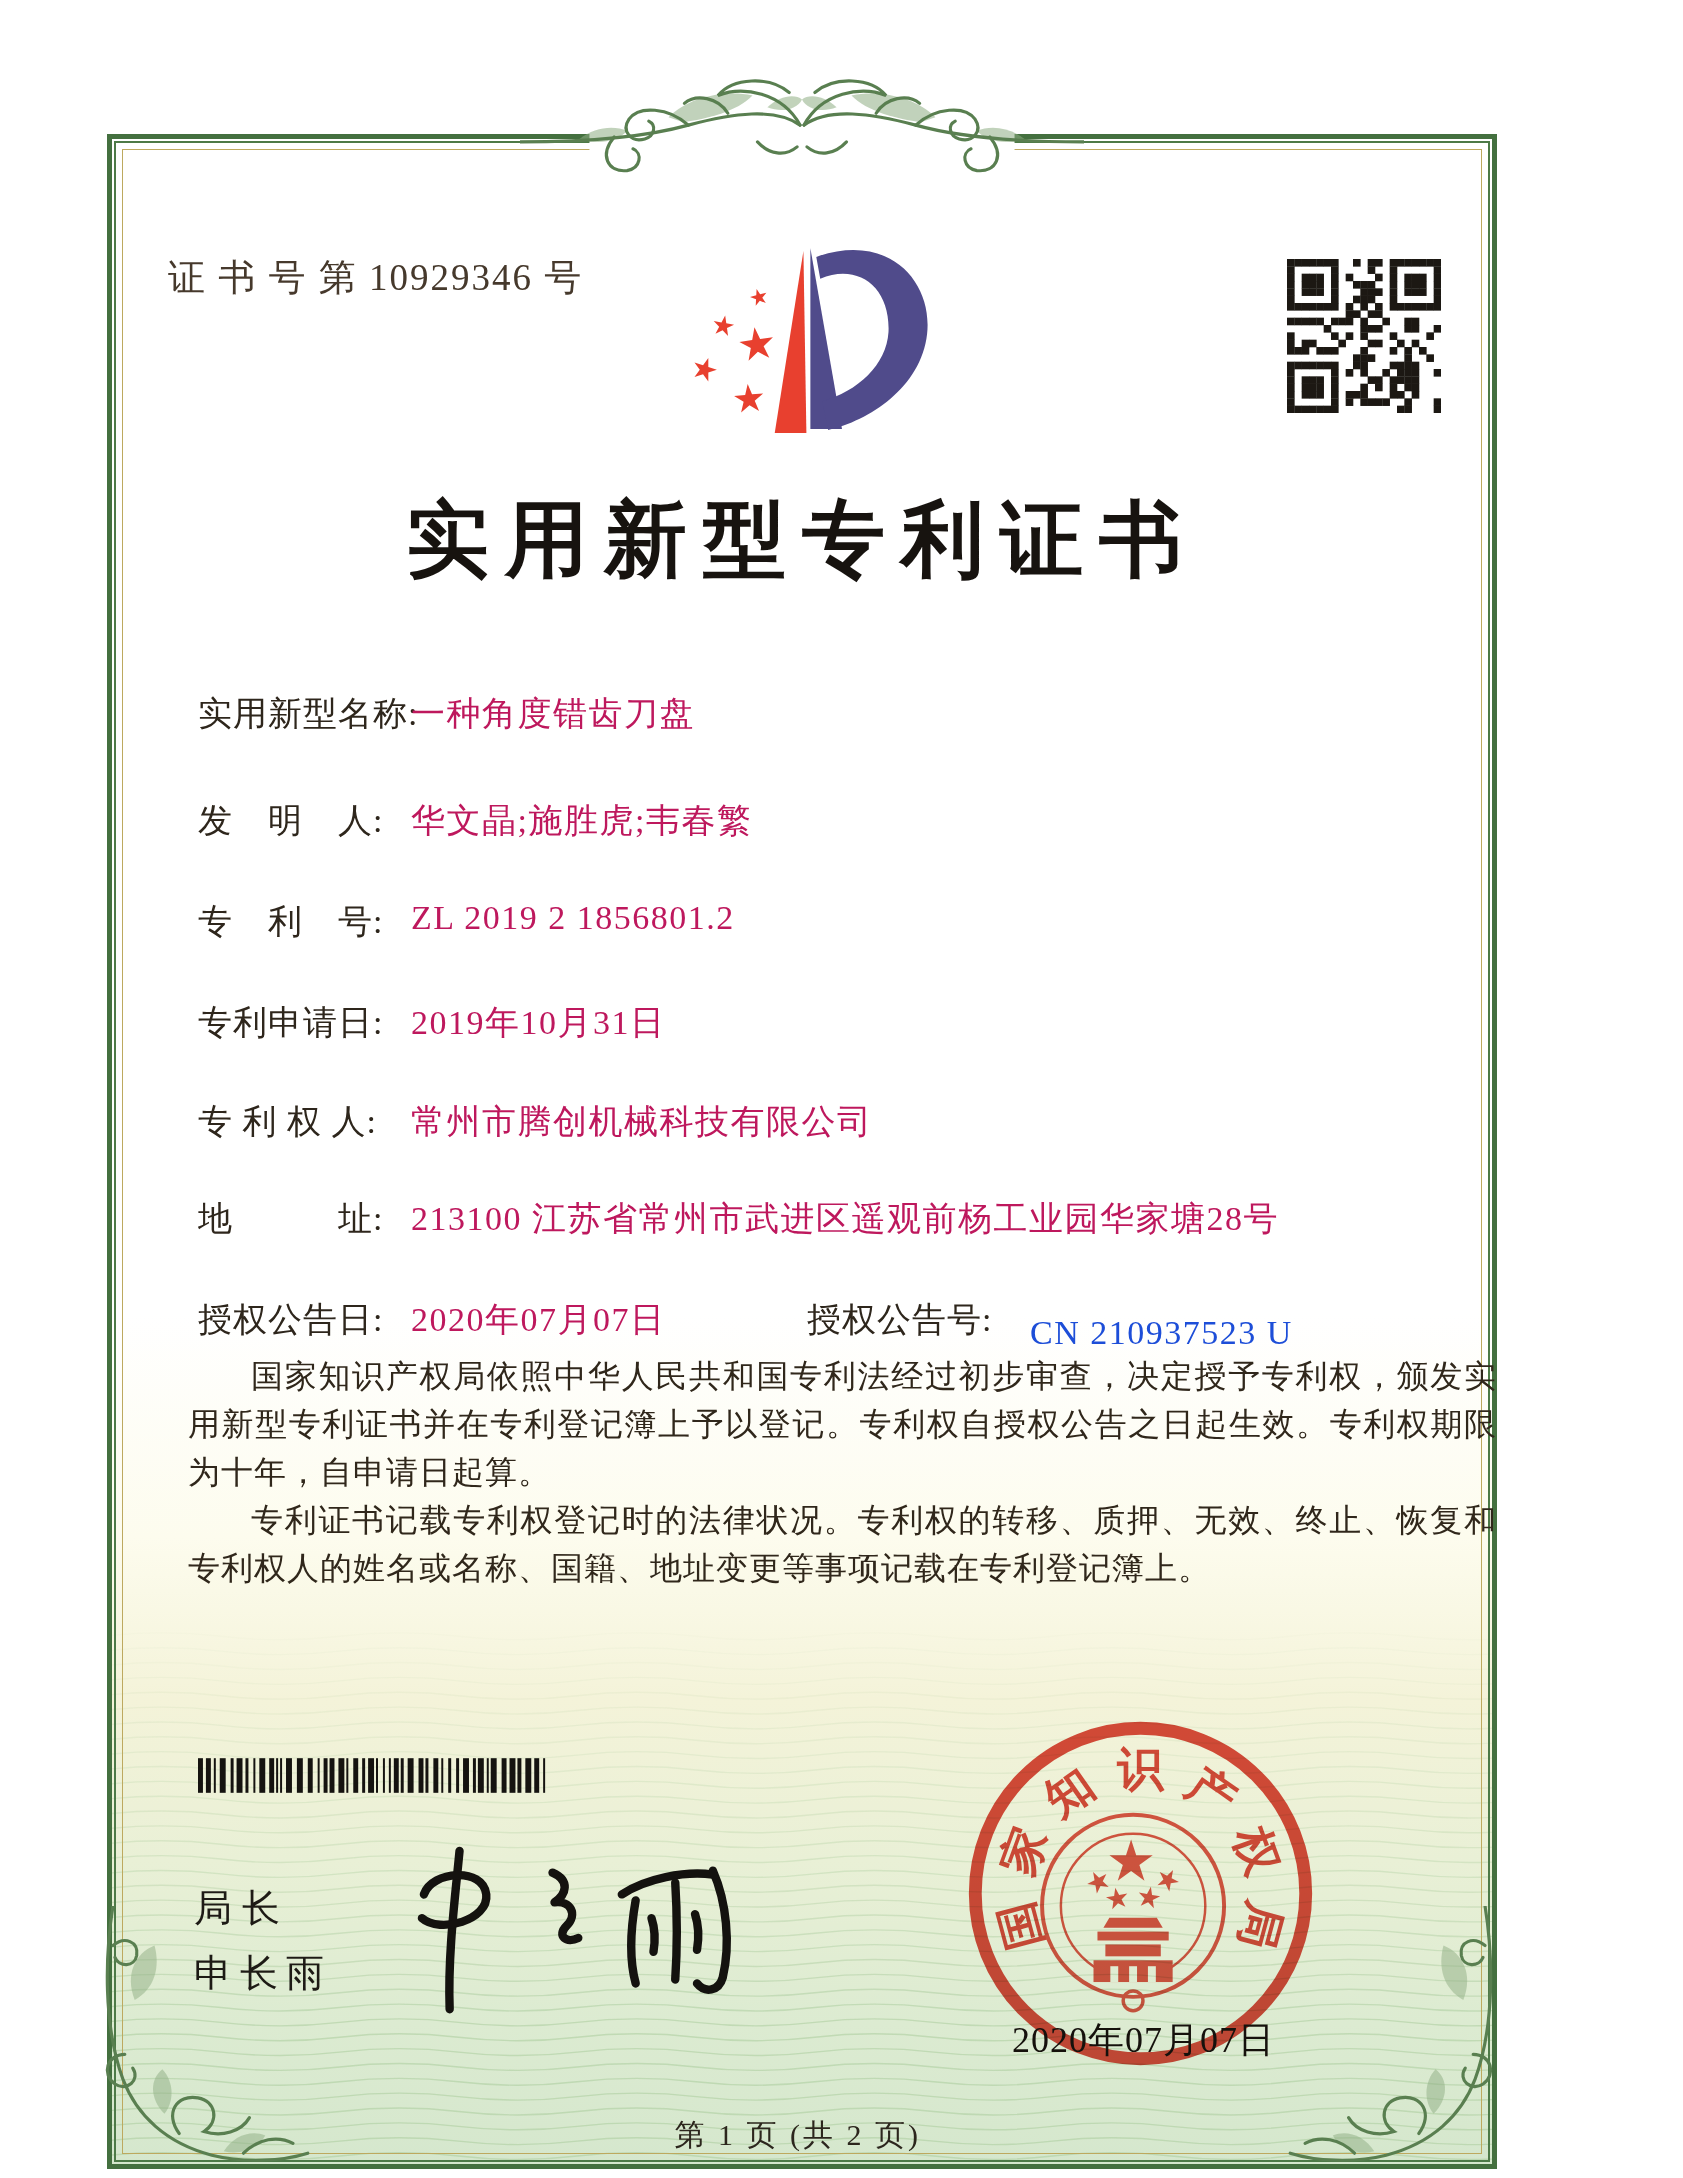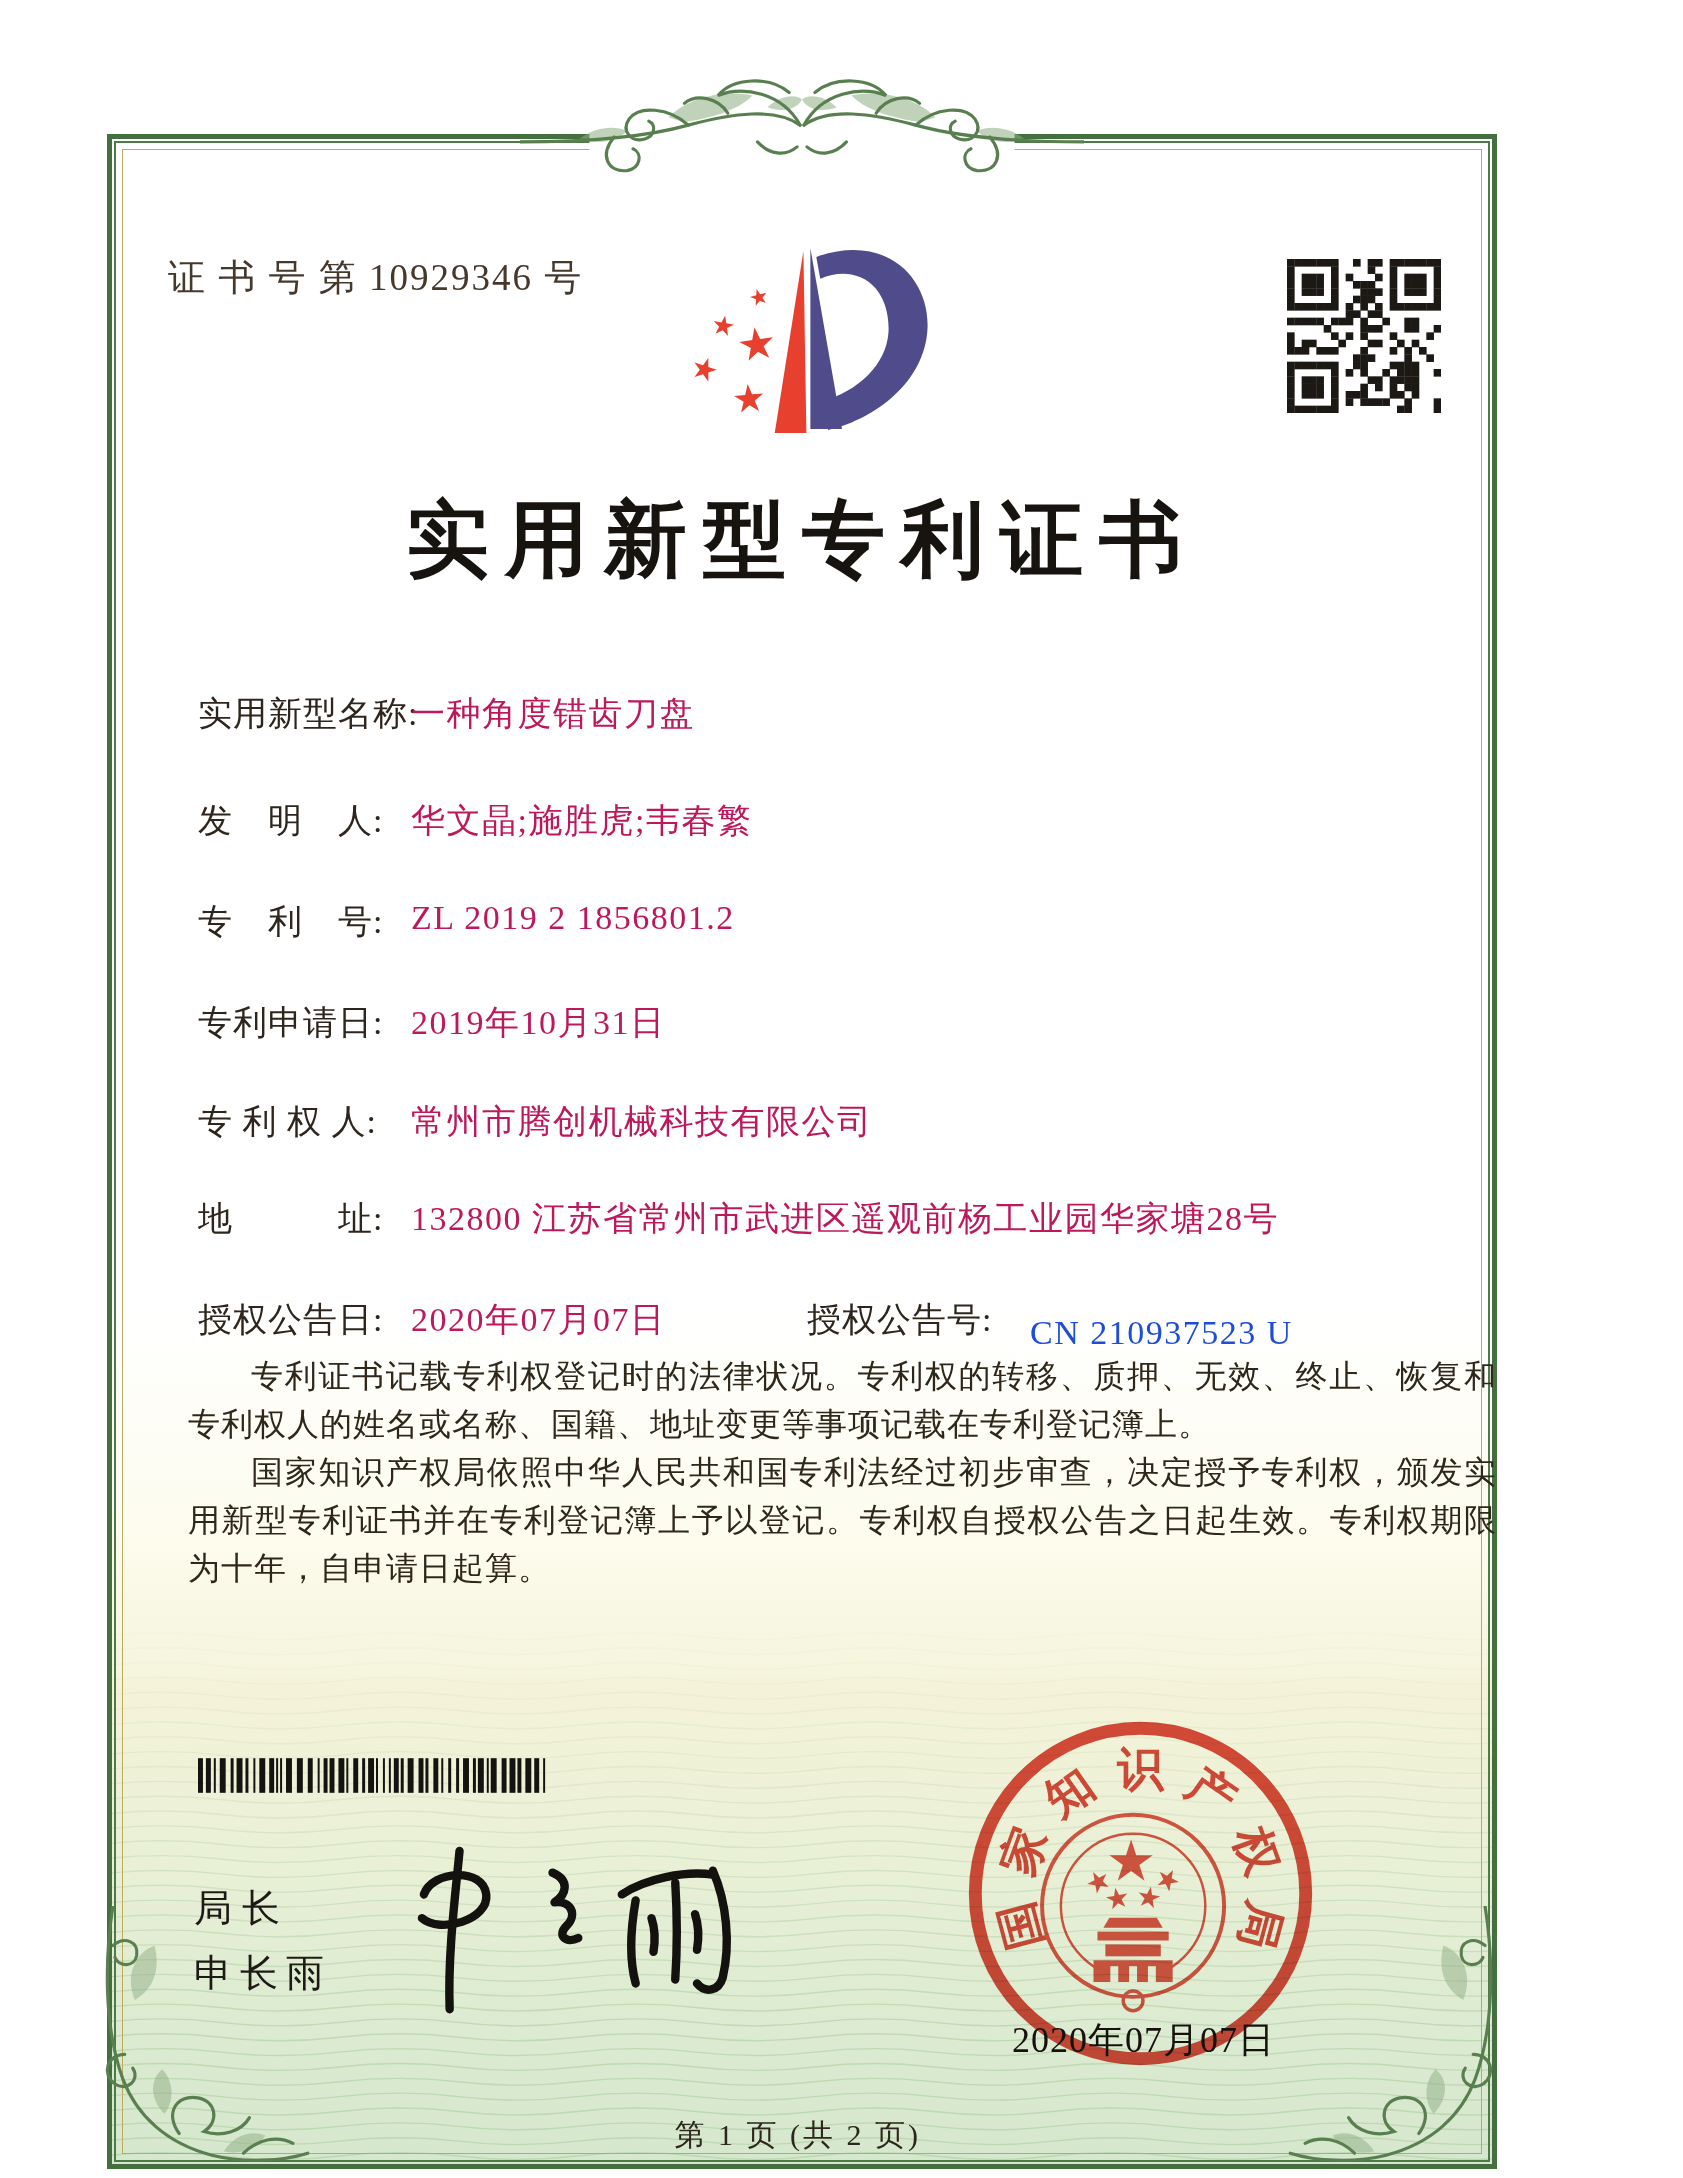--- a/index.html
+++ b/index.html
@@ -397,32 +397,32 @@
 <div class="abs content field-row" style="top:1000px">
   <span class="flabel">专利申请日:</span>
   <span class="fvalue">2019年10月31日</span>
 </div>
 <div class="abs content field-row" style="top:1099px">
   <span class="flabel">专 利 权 人:</span>
   <span class="fvalue">常州市腾创机械科技有限公司</span>
 </div>
 <div class="abs content field-row" style="top:1196px">
   <span class="flabel">地　　　址:</span>
-  <span class="fvalue">132800 江苏省常州市武进区遥观前杨工业园华家塘28号</span>
+  <span class="fvalue">213100 江苏省常州市武进区遥观前杨工业园华家塘28号</span>
 </div>
 <div class="abs content field-row" style="top:1297px">
   <span class="flabel">授权公告日:</span>
   <span class="fvalue">2020年07月07日</span>
   <span class="flabel2">授权公告号:</span>
   <span class="fvalue2">CN 210937523 U</span>
 </div>
 
 <div class="abs content paras">
+  <p>国家知识产权局依照中华人民共和国专利法经过初步审查，决定授予专利权，颁发实用新型专利证书并在专利登记簿上予以登记。专利权自授权公告之日起生效。专利权期限为十年，自申请日起算。</p>
   <p>专利证书记载专利权登记时的法律状况。专利权的转移、质押、无效、终止、恢复和专利权人的姓名或名称、国籍、地址变更等事项记载在专利登记簿上。</p>
-  <p>国家知识产权局依照中华人民共和国专利法经过初步审查，决定授予专利权，颁发实用新型专利证书并在专利登记簿上予以登记。专利权自授权公告之日起生效。专利权期限为十年，自申请日起算。</p>
 </div>
 
 <svg class="abs content" style="left:198px;top:1758px" width="358" height="36" id="barcode" viewBox="0 0 362 36">
     <rect x="0" y="0" width="5" height="35" fill="#151310"></rect>
     <rect x="8" y="0" width="5" height="35" fill="#151310"></rect>
     <rect x="16" y="0" width="2" height="35" fill="#151310"></rect>
     <rect x="22" y="0" width="6" height="35" fill="#151310"></rect>
     <rect x="33" y="0" width="3" height="35" fill="#151310"></rect>
     <rect x="39" y="0" width="6" height="35" fill="#151310"></rect>
     <rect x="48" y="0" width="3" height="35" fill="#151310"></rect>

